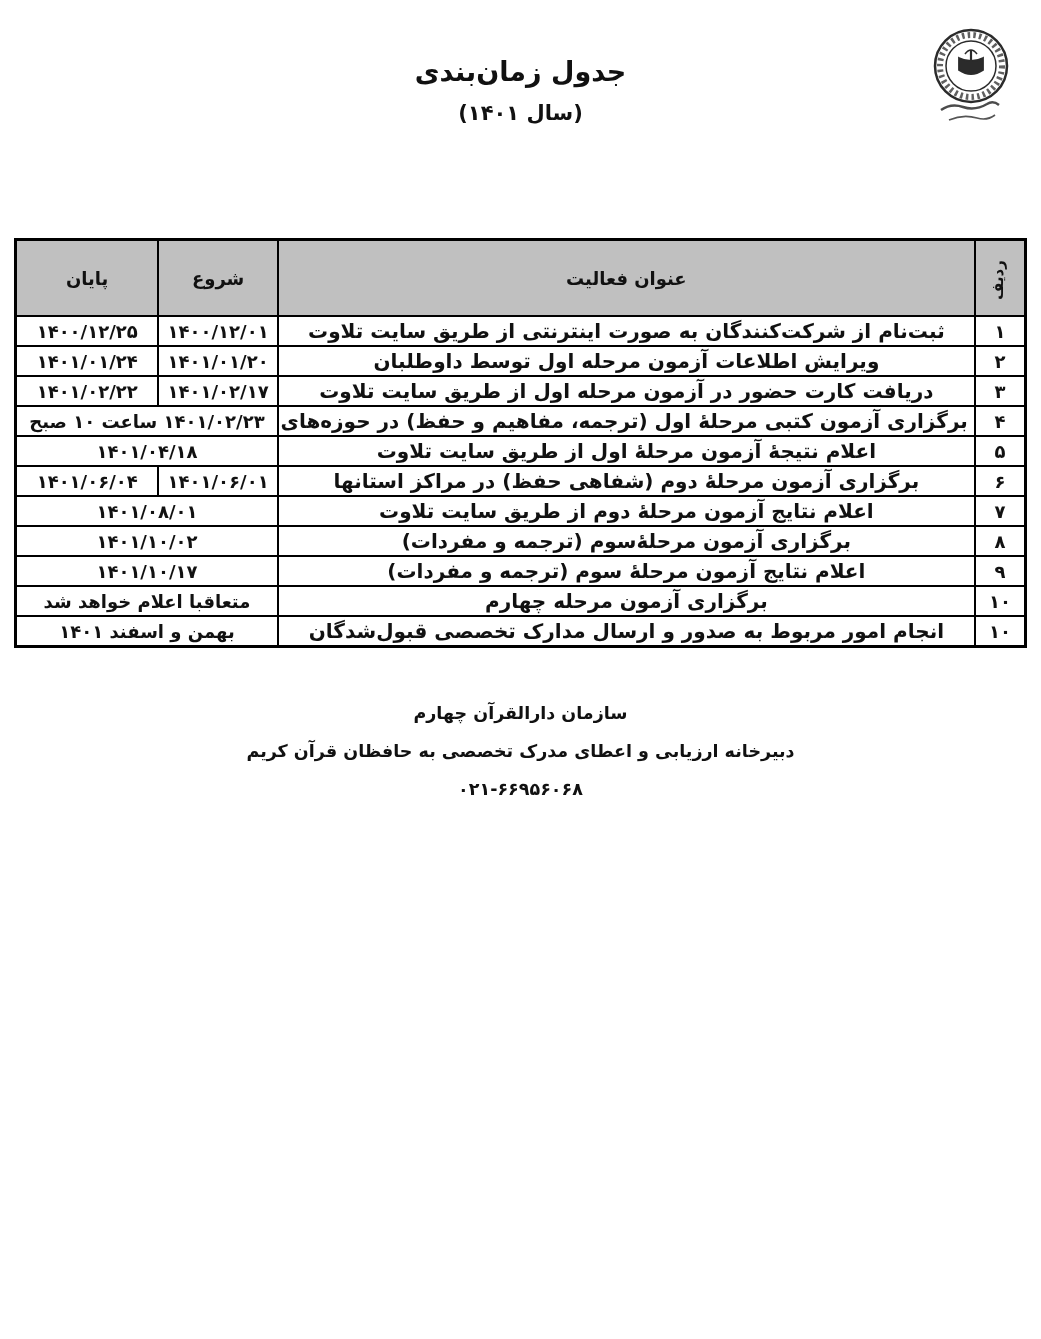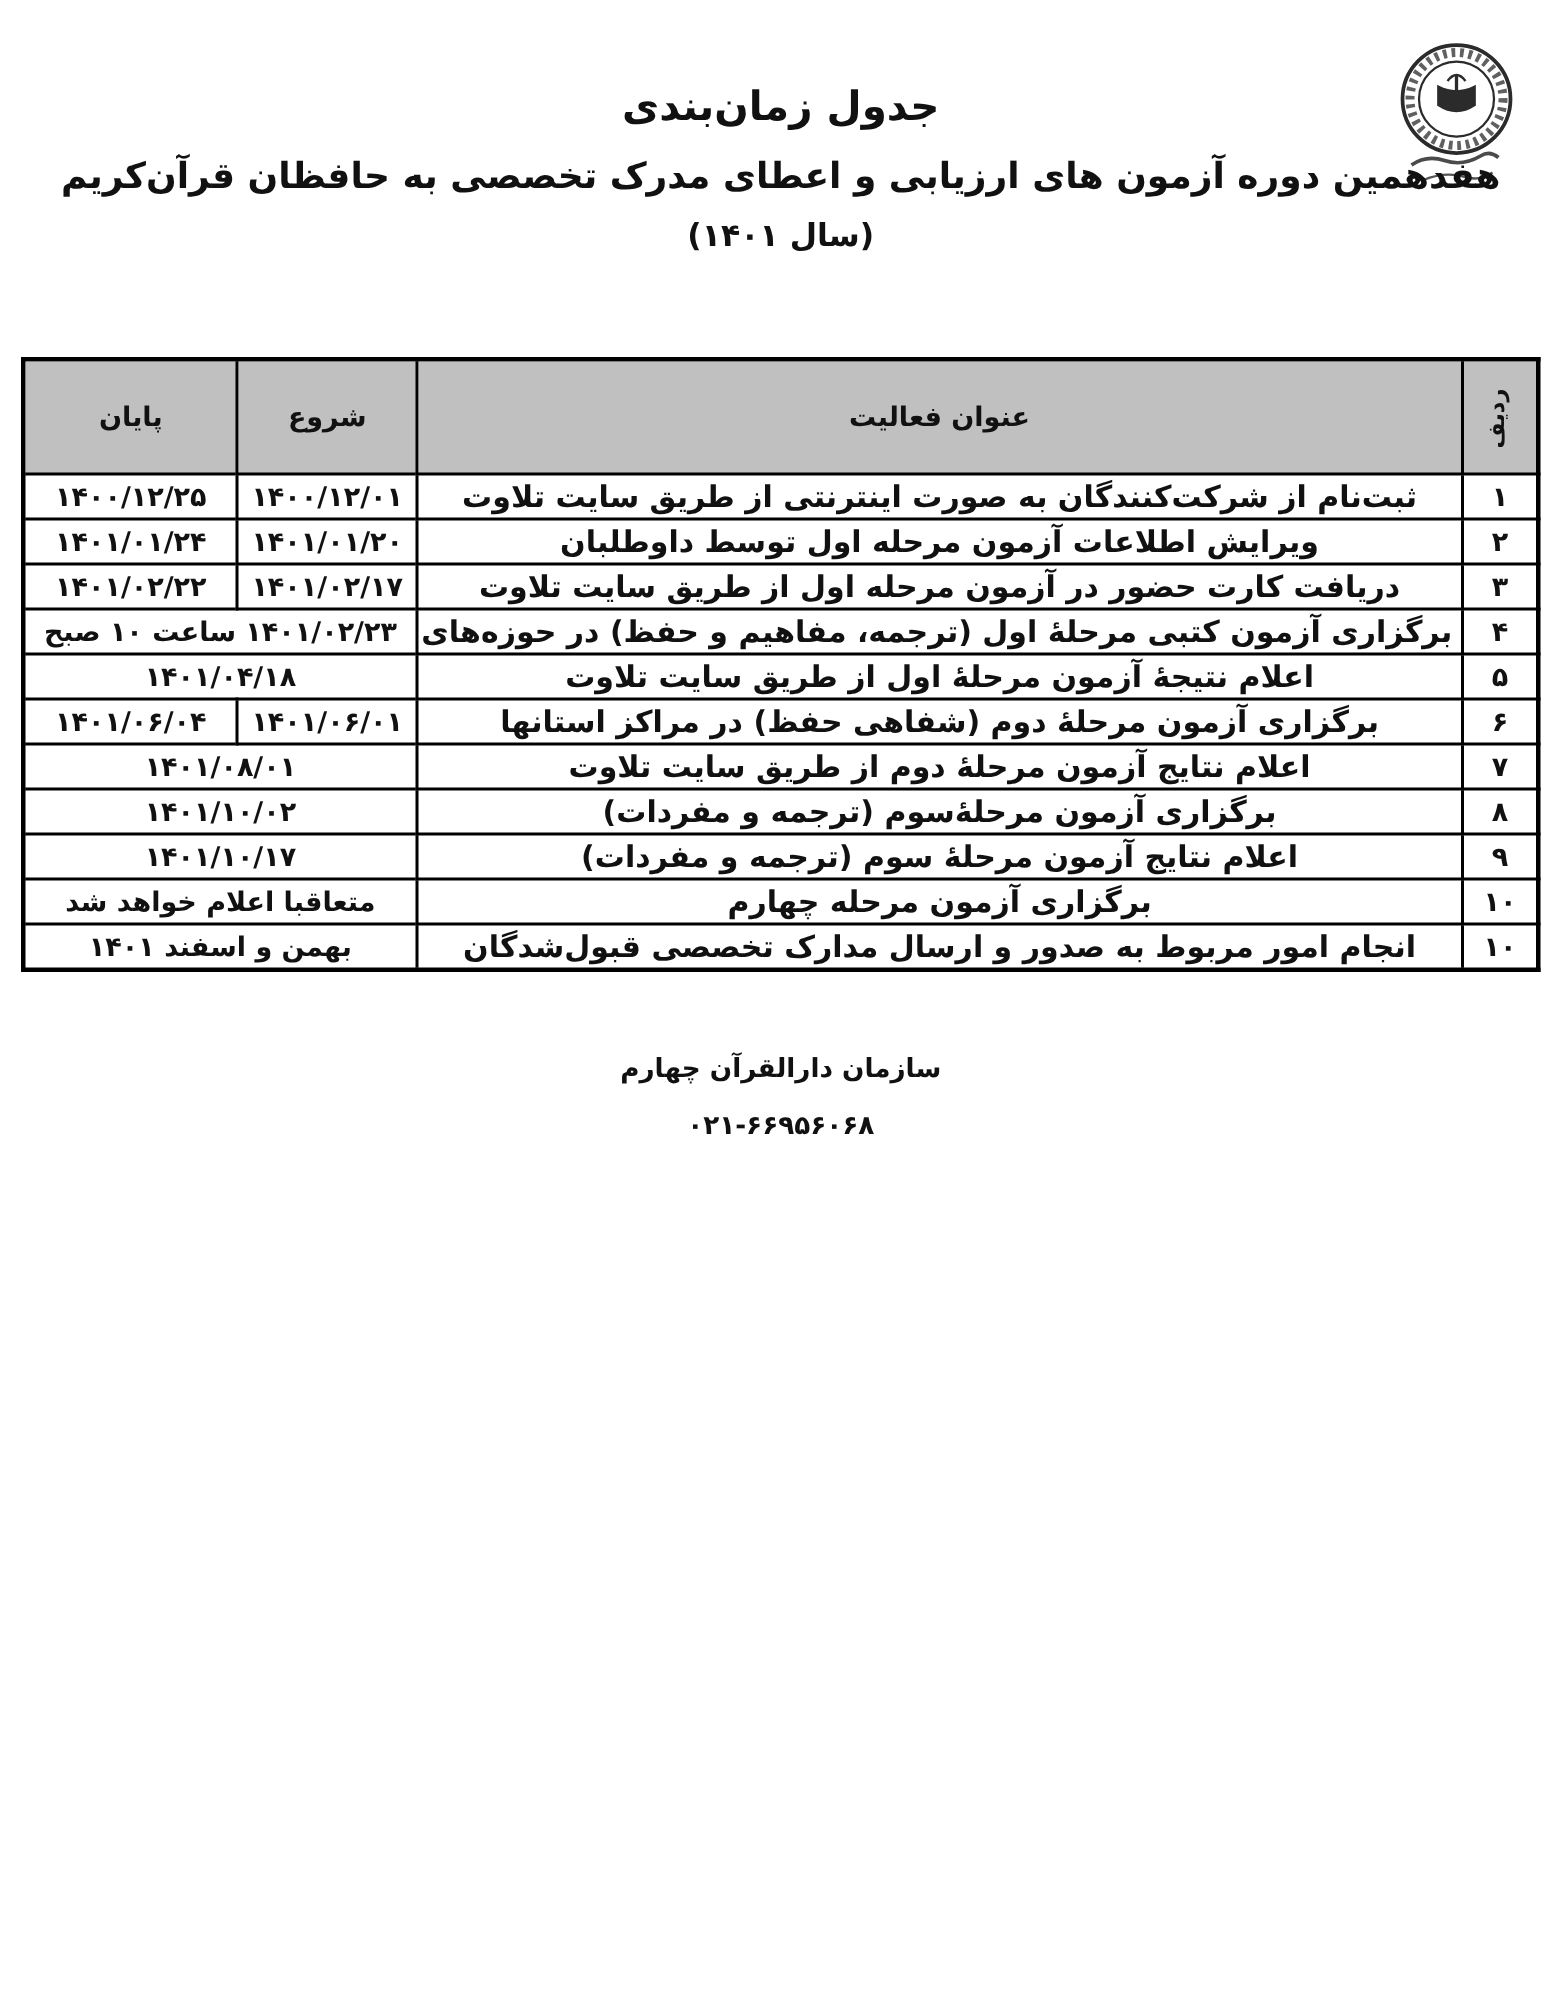--- a/index.html
+++ b/index.html
@@ -50,21 +50,20 @@
         <path d="M42 22 l0 12" stroke-width="2.2"></path>
         <path d="M36 26 q6 -8 12 0" stroke-width="1.6"></path>
         <path d="M12 82 q10 -7 22 -3 q12 4 24 -3 q6 -4 12 1" stroke-width="2.4" opacity="0.85"></path>
         <path d="M20 92 q14 -6 28 -2 q10 3 18 -3" stroke-width="1.6" opacity="0.8"></path>
       </g>
     </svg>
   </div>
 
   <div class="titles">
     <div class="main-title">جدول زمان‌بندی</div>
-    <div class="sub-title">هفدهمین دوره آزمون های ارزیابی و اعطای مدرک تخصصی به حافظان قرآن‌کریم</div>
     <div class="year-line">(سال ۱۴۰۱)</div>
   </div>
 
   <table class="sched">
     <colgroup>
       <col class="col-num">
         <col class="col-act">
         <col class="col-start">
         <col class="col-end">
     </colgroup>
@@ -134,16 +133,17 @@
         <tr>
           <td class="c-num">۱۰</td>
           <td class="c-act">انجام امور مربوط به صدور و ارسال مدارک تخصصی قبول‌شدگان</td>
           <td class="c-when" colspan="2">بهمن و اسفند ۱۴۰۱</td>
         </tr>
       </tbody>
   </table>
 
   <div class="footer">
     <div class="f-line">سازمان دارالقرآن چهارم</div>
+    <div class="f-line">دبیرخانه ارزیابی و  اعطای مدرک تخصصی به حافظان قرآن کریم</div>
     <div class="f-line"><span class="phone">۰۲۱-۶۶۹۵۶۰۶۸</span></div>
   </div>
 
 </div>
 
 </body></html>

